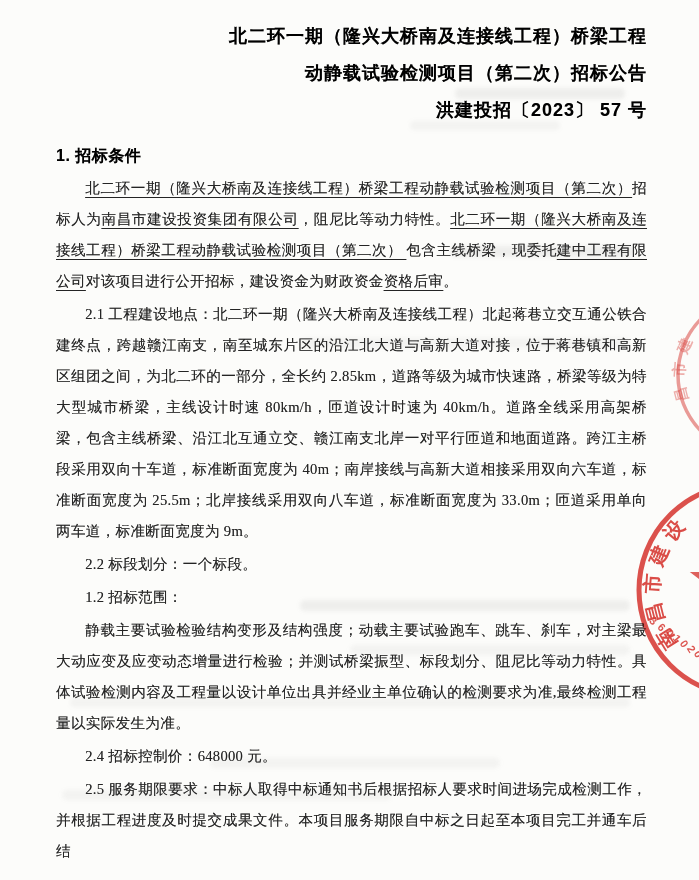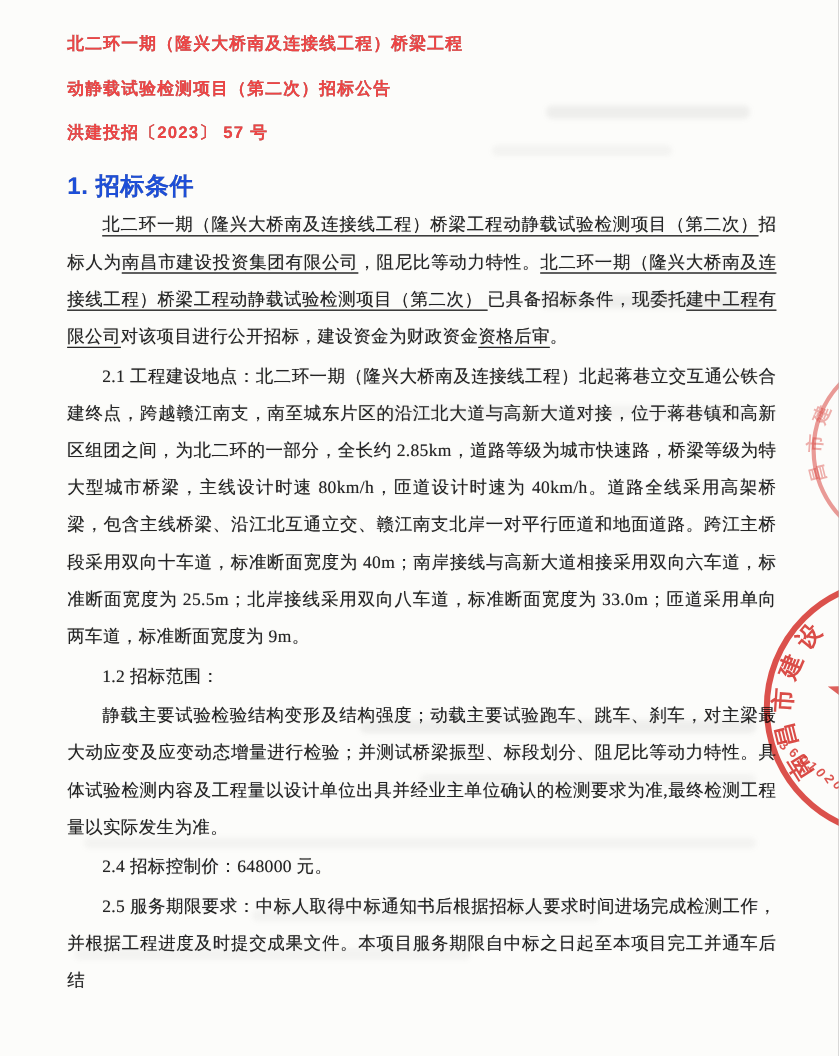--- a/index.html
+++ b/index.html
@@ -8,36 +8,36 @@
     width:699px; height:880px;
     margin:0;
     background:#fcfcfa;
     overflow:hidden;
     box-sizing:border-box;
     padding:18px 52px 0 56px;
     font-family:"Liberation Serif","DejaVu Serif",serif;
     color:#222;
   }
   .title-line {
-    text-align:left;
+    text-align:right;
     font-family:"Liberation Sans","DejaVu Sans",sans-serif;
     font-weight:700;
-    font-size:14px;
+    font-size:18px;
     line-height:37px;
     letter-spacing:1px;
-    color:#ef4444;
+    color:#000000;
     text-shadow:0 0 .5px rgba(30,30,30,.55);
   }
   h2.sec-heading {
     font-family:"Liberation Sans","DejaVu Sans",sans-serif;
     font-weight:700;
-    font-size:20px;
+    font-size:16px;
     line-height:30px;
     margin:12px 0 0 0;
-    color:#1d4ed8;
+    color:#000000;
     letter-spacing:.5px;
     text-shadow:0 0 .5px rgba(30,30,30,.5);
   }
   .para {
     margin:2px 0 0 0;
     font-size:14.6px;
     line-height:31px;
     text-align:justify;
     text-indent:2em;
     letter-spacing:.3px;
@@ -80,25 +80,26 @@
   <div class="smudge" style="top:790px;left:62px;width:330px;height:10px;"></div>
 
   <div>
     <div class="title-line">北二环一期（隆兴大桥南及连接线工程）桥梁工程</div>
     <div class="title-line">动静载试验检测项目（第二次）招标公告</div>
     <div class="title-line">洪建投招〔2023〕 57 号</div>
   </div>
 
   <section>
     <h2 class="sec-heading">1. 招标条件</h2>
-    <p class="para"><span class="u">北二环一期（隆兴大桥南及连接线工程）桥梁工程动静载试验检测项目（第二次）</span><span>招标人为</span><span class="u">南昌市建设投资集团有限公司</span><span>，阻尼比等动力特性。</span><span class="u">北二环一期（隆兴大桥南及连接线工程）桥梁工程动静载试验检测项目（第二次） </span><span>已具备招标条件，现委托</span><span class="u">建中工程有限公司</span><span>对该项目进行公开招标，建设资金为财政资金</span><span class="u">资格后审</span><span>。</span></p>
+    <p class="para"><span class="u">北二环一期（隆兴大桥南及连接线工程）桥梁工程动静载试验检测项目（第二次）</span><span>招标人为</span><span class="u">南昌市建设投资集团有限公司</span><span>，阻尼比等动力特性。</span><span class="u">北二环一期（隆兴大桥南及连接线工程）桥梁工程动静载试验检测项目（第二次） </span><span>包含主线桥梁，现委托</span><span class="u">建中工程有限公司</span><span>对该项目进行公开招标，建设资金为财政资金</span><span class="u">资格后审</span><span>。</span></p>
   </section>
 
   <section>
     <p class="para"><span>2.1 工程建设地点：北二环一期（隆兴大桥南及连接线工程）北起蒋巷立交互通公铁合建终点，跨越赣江南支，南至城东片区的沿江北大道与高新大道对接，位于蒋巷镇和高新区组团之间，为北二环的一部分，全长约 2.85km，道路等级为城市快速路，桥梁等级为特大型城市桥梁，主线设计时速 80km/h，匝道设计时速为 40km/h。道路全线采用高架桥梁，包含主线桥梁、沿江北互通立交、赣江南支北岸一对平行匝道和地面道路。跨江主桥段采用双向十车道，标准断面宽度为 40m；南岸接线与高新大道相接采用双向六车道，标准断面宽度为 25.5m；北岸接线采用双向八车道，标准断面宽度为 33.0m；匝道采用单向两车道，标准断面宽度为 9m。</span></p>
+    <p class="para"><span>2.2 标段划分：一个标段。</span></p>
     <p class="para"><span>1.2 招标范围：</span></p>
     <p class="para"><span>静载主要试验检验结构变形及结构强度；动载主要试验跑车、跳车、刹车，对主梁最大动应变及应变动态增量进行检验；并测试桥梁振型、标段划分、阻尼比等动力特性。具体试验检测内容及工程量以设计单位出具并经业主单位确认的检测要求为准,最终检测工程量以实际发生为准。</span></p>
     <p class="para"><span>2.4 招标控制价：648000 元。</span></p>
     <p class="para"><span>2.5 服务期限要求：中标人取得中标通知书后根据招标人要求时间进场完成检测工作，并根据工程进度及时提交成果文件。本项目服务期限自中标之日起至本项目完工并通车后结</span></p>
   </section>
 
   <svg class="seal" style="left:630px;top:285px;width:160px;height:190px;" viewBox="630 285 160 190">
     <circle cx="758" cy="375" r="80" fill="none" stroke="#d93a34" stroke-width="3.5" stroke-opacity="0.5"></circle>
     <g fill="#d93a34" fill-opacity="0.4" font-size="15" text-anchor="middle">
       <text transform="translate(689.4,347.3) rotate(-68)">建</text>

